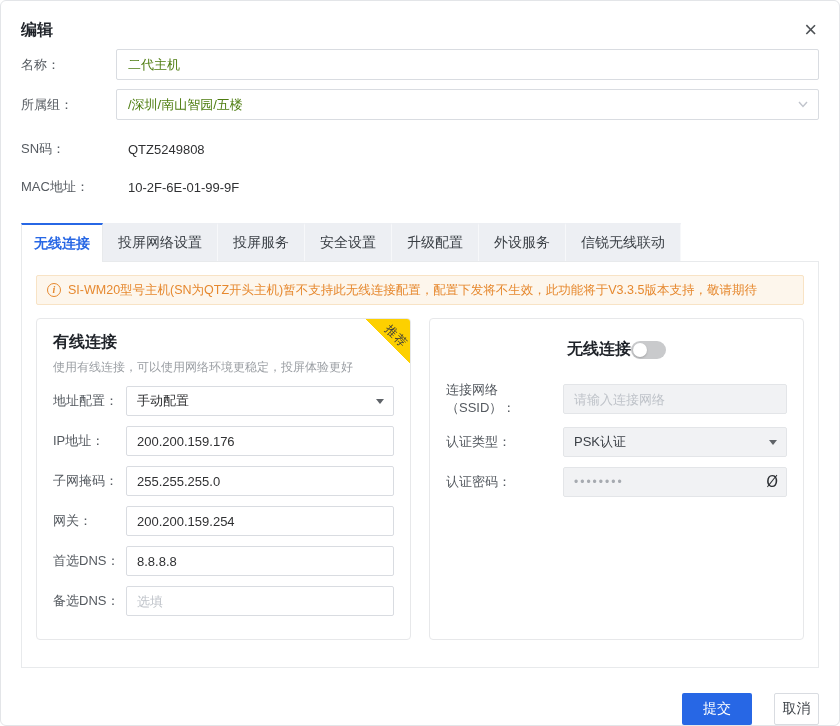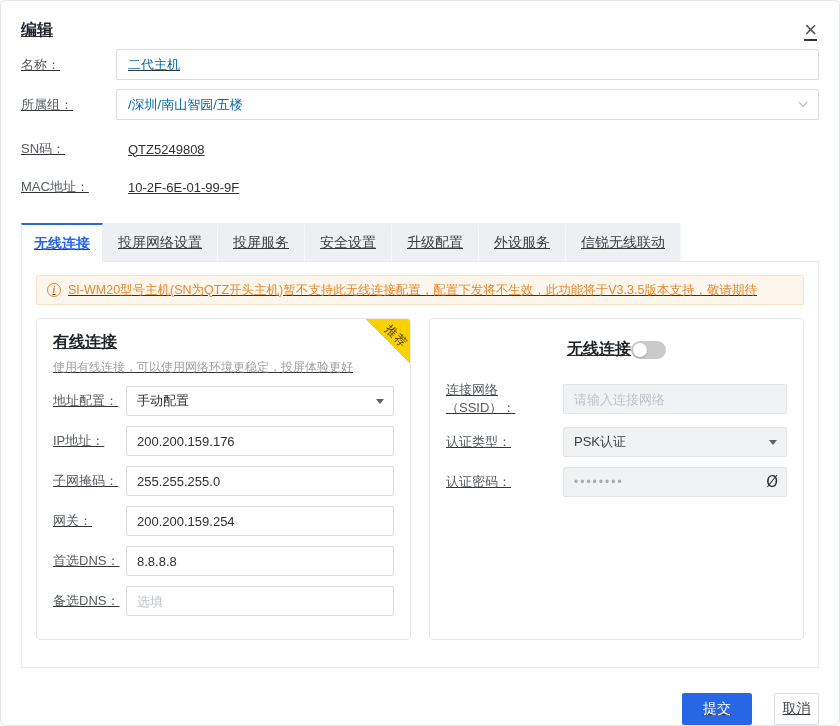--- a/index.html
+++ b/index.html
@@ -9,21 +9,20 @@
     background: #fff;
     color: #333;
     overflow: hidden;
   }
   .dialog {
     width: 840px; height: 726px;
     background: #fff;
     border: 1px solid #e3e5e8;
     border-radius: 6px;
     position: relative;
-    text-decoration: underline;
   }
   
   .dlg-header {
     display: flex; align-items: center; justify-content: space-between;
     padding: 14px 20px 0 20px;
     height: 44px;
   }
   .dlg-title { font-size: 16px; font-weight: bold; color: #1f2329; }
   .dlg-close {
     font-size: 22px; line-height: 20px; color: #4e5256;
@@ -35,21 +34,21 @@
     margin: 0 20px 9px 20px;
   }
   .form-row.static { margin-bottom: 0; height: 38px; gap: 12px; }
   .f-label {
     width: 95px; flex: 0 0 95px;
     font-size: 13px; color: #555a60;
   }
   .f-input {
     flex: 1; height: 31px;
     border: 1px solid #d9dce1; border-radius: 2px;
-    padding: 0 11px; font-size: 13px; color: #0369a1;
+    padding: 0 11px; font-size: 13px; color: #4d7c0f;
     font-family: inherit; background: #fff; outline: none;
   }
   .f-select-wrap { flex: 1; position: relative; }
   .f-select-wrap .f-input { width: 100%; padding-right: 28px; }
   .chev {
     position: absolute; right: 10px; top: 9px; width: 12px; height: 12px;
   }
   .f-static { font-size: 13px; color: #303133; }
   .row-static-sn { margin-top: 10px; }
   

